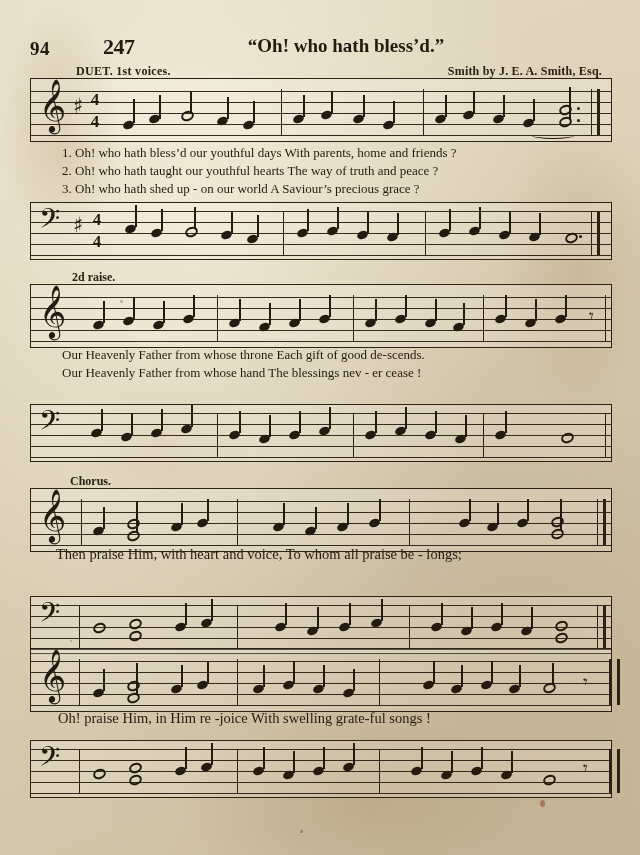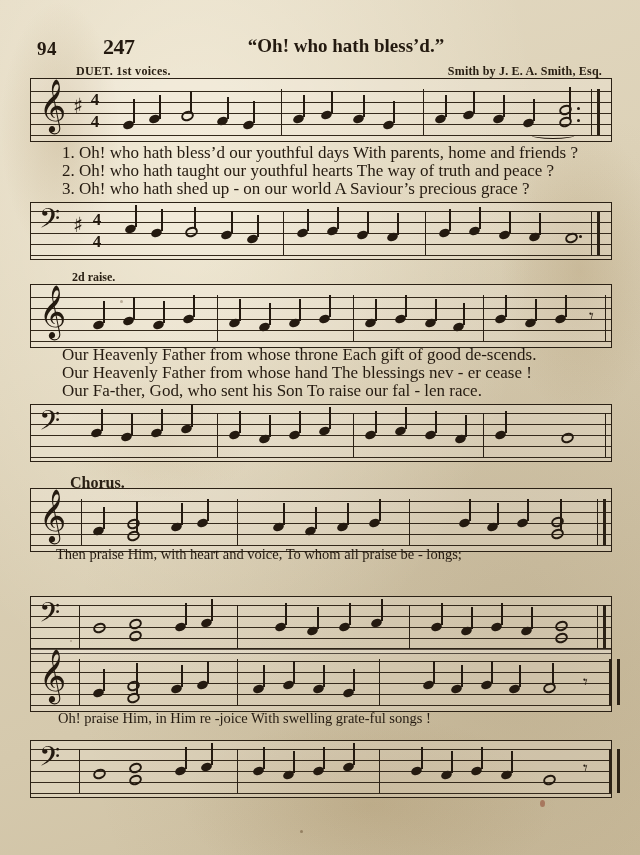--- a/index.html
+++ b/index.html
@@ -41,21 +41,21 @@
   .content {
     position: absolute;
     left: 0; top: 0;
     width: 640px;
     height: 855px;
   }
 
   
   .pageno {
     position: absolute;
-    left: 37px;
+    left: 30px;
     top: 38px;
     font-size: 19px;
     font-weight: bold;
     color: #241a10;
     letter-spacing: 0.5px;
   }
   .hymnno {
     position: absolute;
     left: 103px;
     top: 34px;
@@ -97,21 +97,21 @@
     left: 72px;
     top: 270px;
     font-size: 12px;
     font-weight: bold;
     color: #2a2014;
   }
   .chorus {
     position: absolute;
     left: 70px;
     top: 474px;
-    font-size: 16px;
+    font-size: 12px;
     font-weight: bold;
     color: #2a2014;
   }
 
   
   .system {
     position: absolute;
     border: 1.5px solid #2b2115;
     background: rgba(255,252,244,0.20);
   }
@@ -204,21 +204,21 @@
     border-radius: 50%;
     height: 7px;
   }
 
   
   .lyricblock {
     position: absolute;
     color: #241a10;
   }
   .lyricline {
-    font-size: 17px;
+    font-size: 13px;
     white-space: nowrap;
     line-height: 18px;
     font-family: "Liberation Serif", serif;
   }
   .lyricline .num { font-weight: normal; }
   .lyric-single {
     position: absolute;
     font-size: 14.5px;
     white-space: nowrap;
     color: #241a10;
@@ -411,21 +411,20 @@
         <div class="stem" style="left:504px; top:14px; height:22px;"></div>
       <div class="note" style="left:524px; top:30px;"></div>
         <div class="stem" style="left:534px; top:10px; height:22px;"></div>
       <div class="rest" style="left:558px; top:22px;">𝄾</div>
       <div class="barline" style="left:574px; top:10px; height:46px;"></div>
     </div>
 
     <div class="lyricblock" style="left:62px; top:346px; width:560px;">
       <div class="lyricline">Our Heavenly Father from whose throne Each gift of   good de-scends.</div>
       <div class="lyricline">Our Heavenly Father from whose hand  The blessings  nev - er   cease !</div>
-      <div class="lyricline">Our  Fa-ther, God,  who sent  his  Son   To raise our   fal - len  race.</div>
     </div>
 
     <div class="system" style="left:30px; top:404px; width:580px; height:56px;">
       <div class="staff" style="top:6px; height:44px;">
         <div class="line" style="top:2px;"></div>
         <div class="line" style="top:13px;"></div>
         <div class="line" style="top:24px;"></div>
         <div class="line" style="top:35px;"></div>
         <div class="line" style="top:46px;"></div>
       </div>

